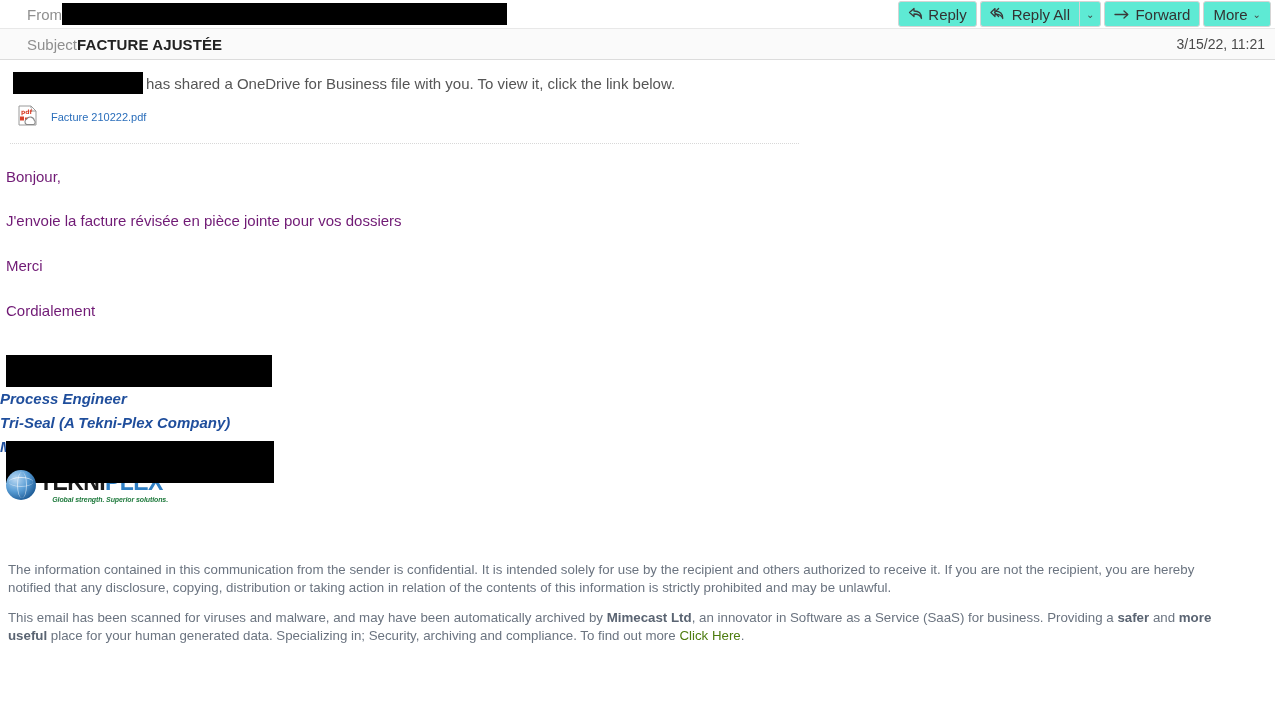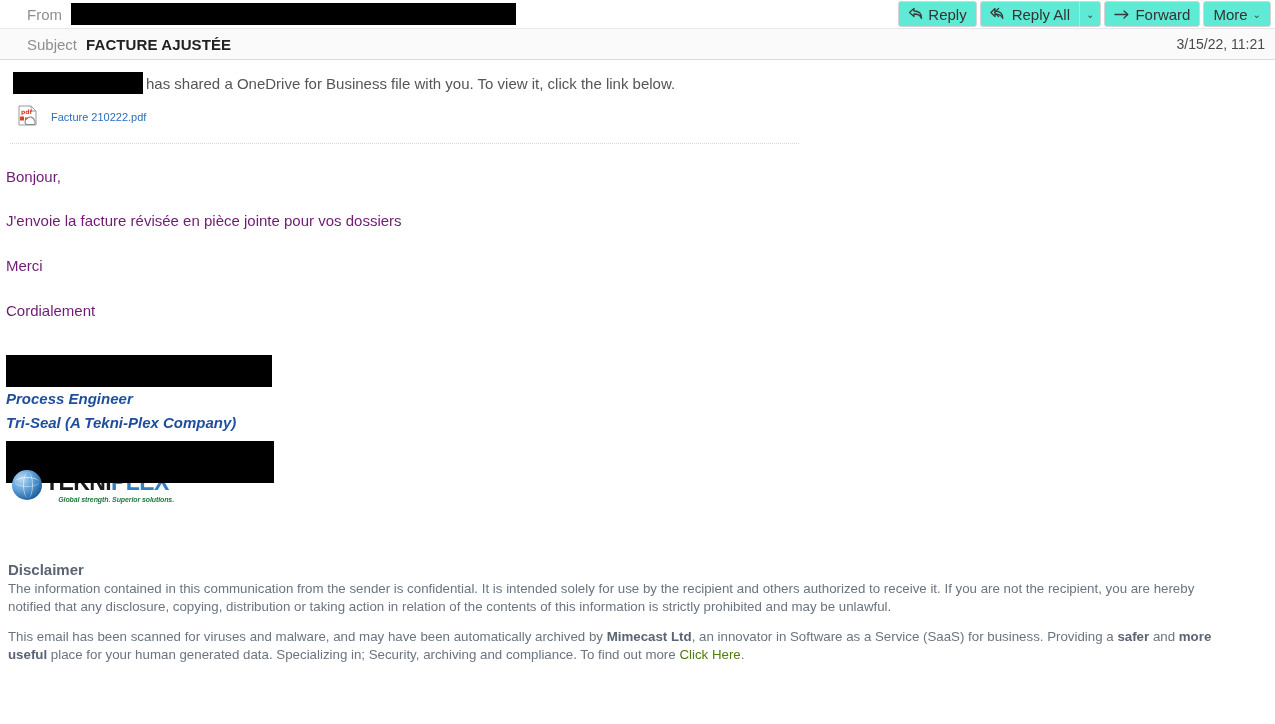--- a/index.html
+++ b/index.html
@@ -16,21 +16,20 @@
     position: relative;
     height: 28px;
     background: #ffffff;
     display: flex;
     align-items: center;
   }
   .hdr-label {
     color: #8f8f8f;
     font-size: 15px;
     padding-left: 27px;
-    padding-right: 9px;
     white-space: nowrap;
   }
   .redact {
     background: #000000;
     display: inline-block;
   }
   .redact-from {
     width: 445px;
     height: 22px;
     margin-left: 0px;
@@ -149,21 +148,20 @@
     padding-left: 6px;
   }
   .p-bonjour { margin-top: 24px; }
   .p-1 { margin-top: 27px; }
   .p-2 { margin-top: 28px; }
   .p-3 { margin-top: 28px; }
 
   
   .sig {
     margin-top: 36px;
-    padding-left: 6px;
     position: relative;
   }
   .redact-sig1 {
     position: absolute;
     left: 6px; top: 0;
     width: 266px; height: 32px;
   }
   .sig-line {
     font-size: 15px;
     font-weight: bold;
@@ -356,18 +354,17 @@
     <div class="logo">
       <span class="logo-globe"></span>
       <span class="logo-wordmark">
         <span class="logo-text"><span class="logo-tek">TEKNI</span><span class="logo-plex">PLEX</span><span class="logo-reg">®</span></span>
         <span class="logo-tag">Global strength. Superior solutions.</span>
       </span>
     </div>
   </div>
 
   <div class="disclaimer">
-    <div class="disc-title">Disclaimer</div>
     <div class="disc-text">The information contained in this communication from the sender is confidential. It is intended solely for use by the recipient and others authorized to receive it. If you are not the recipient, you are hereby notified that any disclosure, copying, distribution or taking action in relation of the contents of this information is strictly prohibited and may be unlawful.</div>
     <div class="disc-gap"></div>
     <div class="disc-text"><span>This email has been scanned for viruses and malware, and may have been automatically archived by </span><b>Mimecast Ltd</b><span>, an innovator in Software as a Service (SaaS) for business. Providing a </span><b>safer</b><span> and </span><b>more useful</b><span> place for your human generated data. Specializing in; Security, archiving and compliance. To find out more </span><a class="disc-link">Click Here</a><span>.</span></div>
   </div>
 </div>
 
 </body></html>

